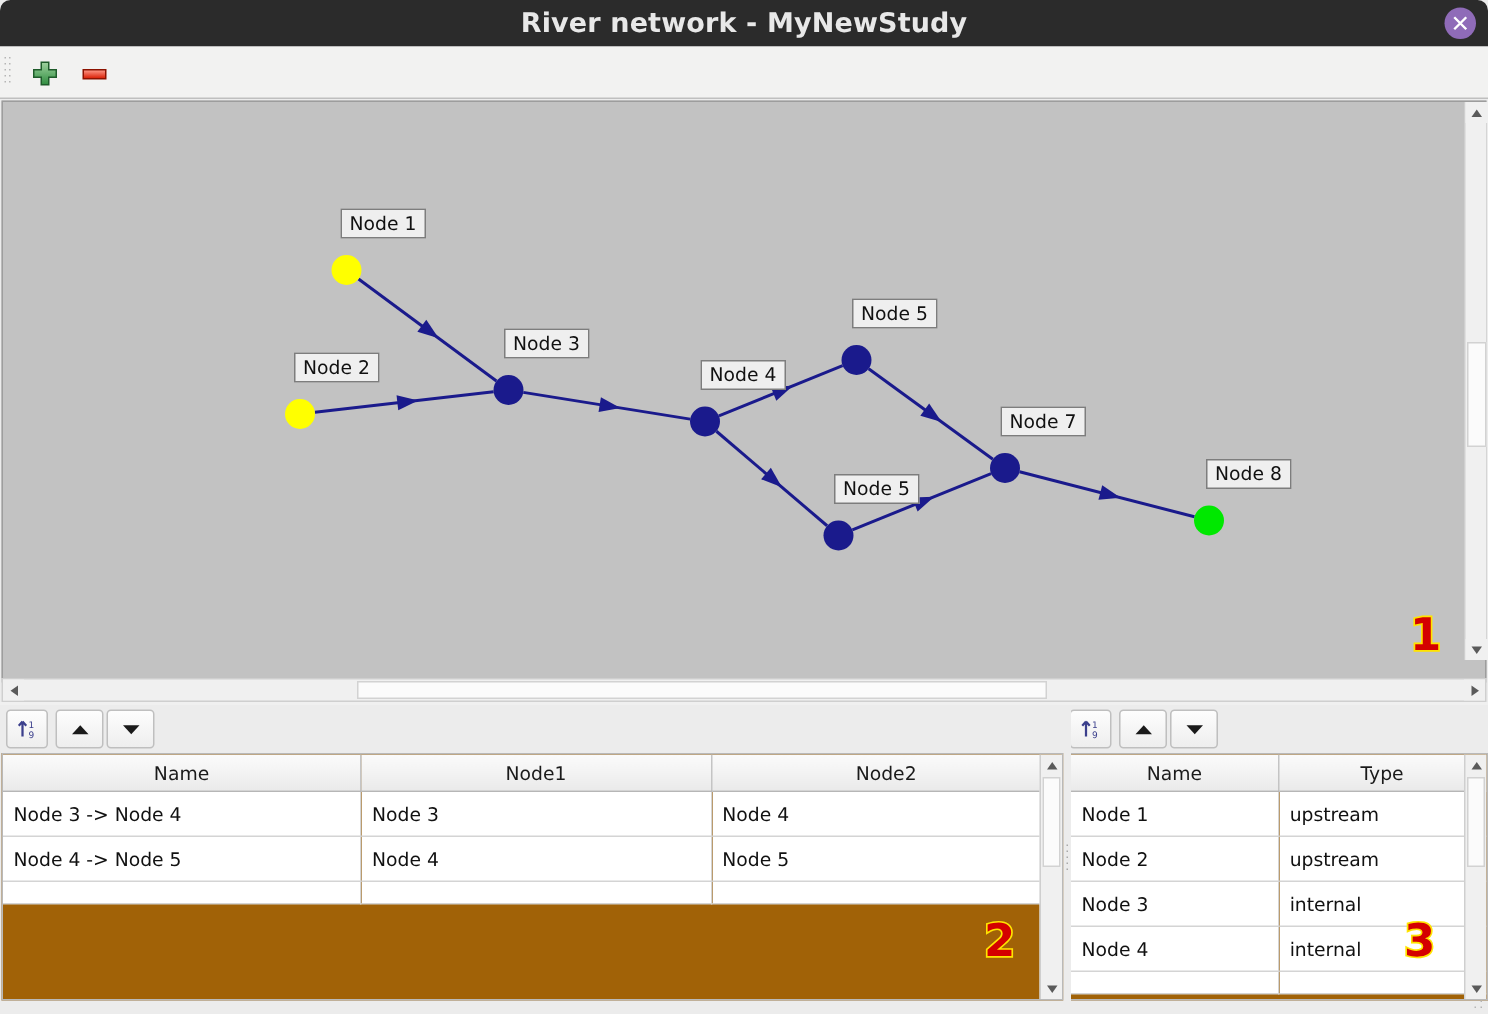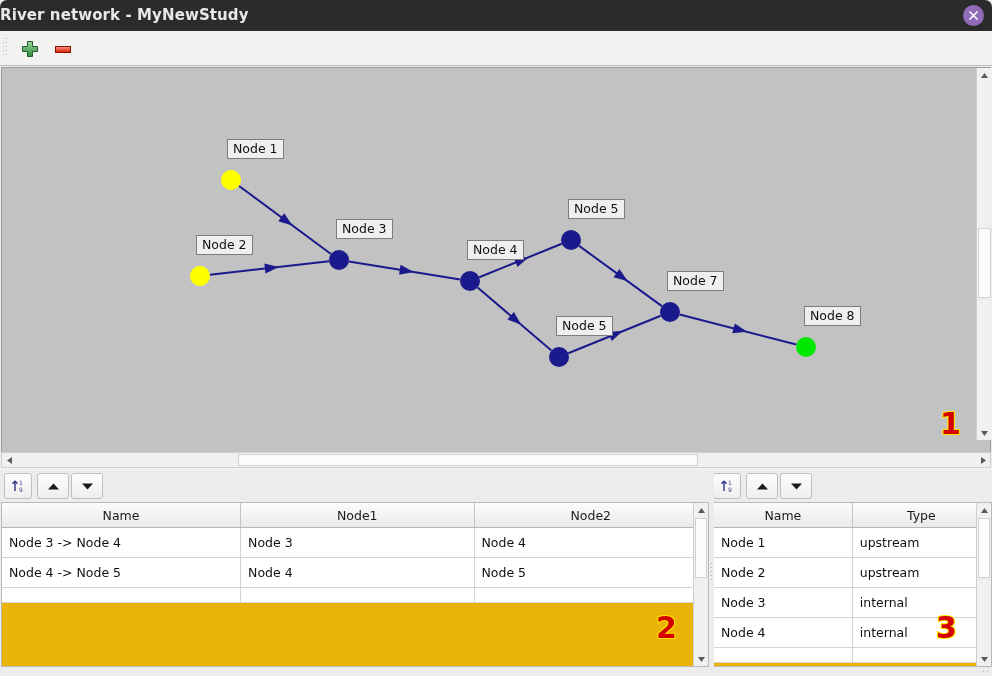--- a/index.html
+++ b/index.html
@@ -20,22 +20,23 @@
     position: absolute; left: 0; top: 0;
     width: 992px; height: 31px;
     background: #2b2b2b;
     border-top-left-radius: 7px;
     border-top-right-radius: 7px;
   }
   .titlebar-text {
     position: absolute; left: 0; top: 0;
     width: 992px; height: 31px;
     line-height: 31px;
+    text-align: center;
     color: #e8e8e8;
-    font-size: 15px;
+    font-size: 18px;
     font-weight: bold;
     letter-spacing: .1px;
   }
   .close-btn {
     position: absolute; right: 8px; top: 5px;
     width: 21px; height: 21px;
     border-radius: 50%;
     background: #8f6bb8;
     cursor: pointer;
   }
@@ -157,21 +158,21 @@
     background: linear-gradient(#fdfdfd, #eeeeee);
     border: 1px solid #bfbfbf;
     border-radius: 3px;
     cursor: pointer;
     display:flex; align-items:center; justify-content:center;
   }
   .tt-btn.wide { width: 30px; }
 
   .tbl {
     position:absolute; top: 32px;
-    background: #eab308;
+    background: #a16207;
     border: 1px solid #b9b9b9;
     box-sizing: border-box;
     overflow: hidden;
   }
   #tbl-edges { left: 1px; width: 708px; height: 165px; }
   #tbl-nodes { left: 0px; width: 279px; height: 165px; }
 
   table.grid { border-collapse: collapse; width: 100%; table-layout: fixed; }
   table.grid th {
     background: linear-gradient(#fbfbfb, #eaeaea);

